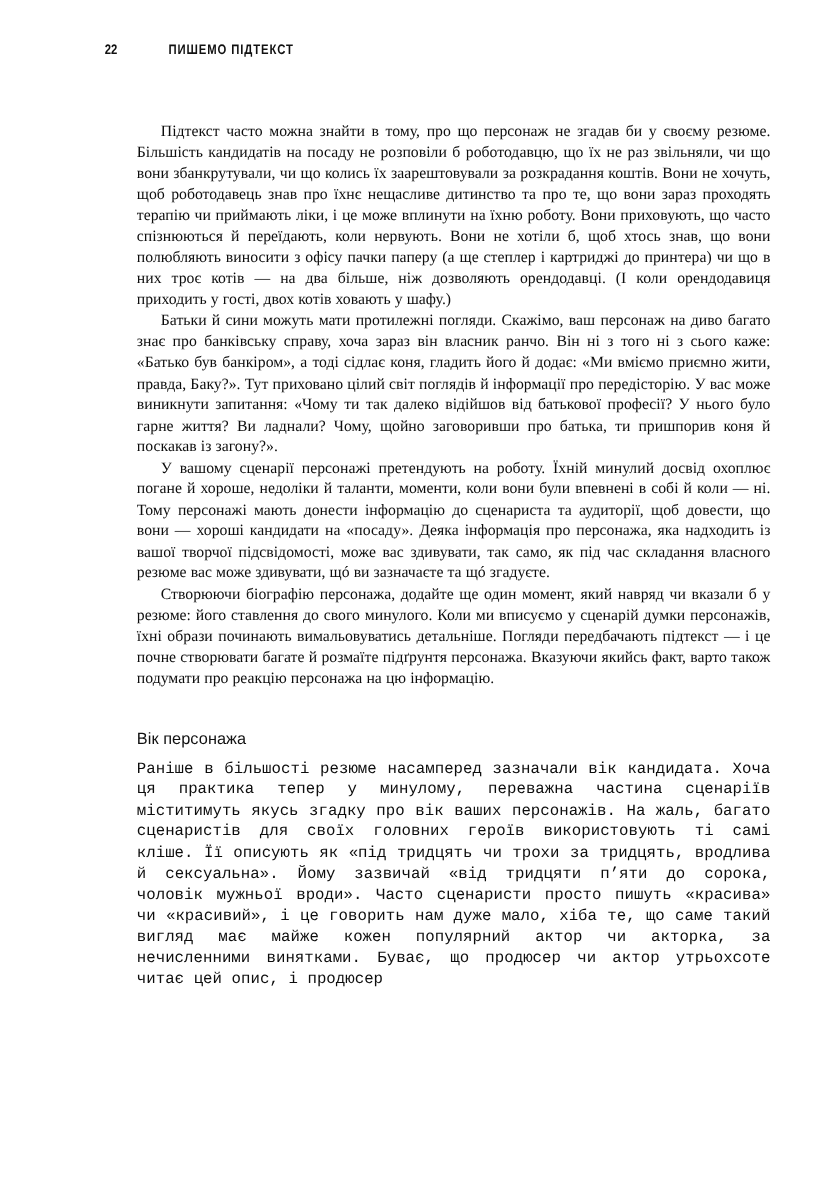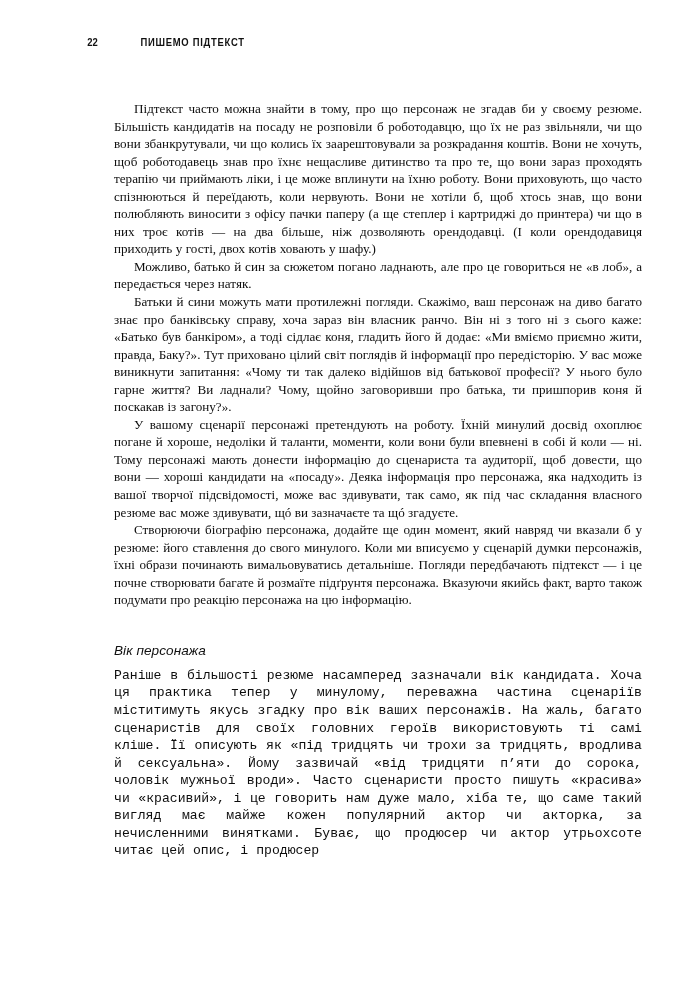--- a/index.html
+++ b/index.html
@@ -79,39 +79,37 @@
   
   h2.section-heading {
     font-family: "Liberation Sans", "DejaVu Sans", sans-serif;
     font-size: 13.6px;
     font-weight: 400;
     color: #111111;
     margin: 0;
     padding: 0;
     line-height: 18px;
     letter-spacing: 0.05px;
-    font-style: italic;
   }
   .heading-gap-before { height: 33px; }
   .heading-gap-after  { height: 7px; }
 </style>
 </head>
 <body>
 
 <div class="page">
 
   <div class="running-head">
     <span class="folio">22</span>
     <span class="head-title">ПИШЕМО ПІДТЕКСТ</span>
   </div>
 
   <div class="column">
 
     <p class="body-par">Підтекст часто можна знайти в тому, про що персонаж не згадав би у своєму резюме. Більшість кандидатів на посаду не розповіли б роботодавцю, що їх не раз звільняли, чи що вони збанкрутували, чи що колись їх заарештовували за розкрадання коштів. Вони не хочуть, щоб роботодавець знав про їхнє нещасливе дитинство та про те, що вони зараз проходять терапію чи приймають ліки, і це може вплинути на їхню роботу. Вони приховують, що часто спізнюються й переїдають, коли нервують. Вони не хотіли б, щоб хтось знав, що вони полюбляють виносити з офісу пачки паперу (а ще степлер і картриджі до принтера) чи що в них троє котів — на два більше, ніж дозволяють орендодавці. (І коли орендодавиця приходить у гості, двох котів ховають у шафу.)</p>
-    <p class="body-par">Можливо, батько й син за сюжетом погано ладнають, але про це говориться не «в лоб», а передається через натяк.</p>
     <p class="body-par">Батьки й сини можуть мати протилежні погляди. Скажімо, ваш персонаж на диво багато знає про банківську справу, хоча зараз він власник ранчо. Він ні з того ні з сього каже: «Батько був банкіром», а тоді сідлає коня, гладить його й додає: «Ми вміємо приємно жити, правда, Баку?». Тут приховано цілий світ поглядів й інформації про передісторію. У вас може виникнути запитання: «Чому ти так далеко відійшов від батькової професії? У нього було гарне життя? Ви ладнали? Чому, щойно заговоривши про батька, ти пришпорив коня й поскакав із загону?».</p>
     <p class="body-par">У вашому сценарії персонажі претендують на роботу. Їхній минулий досвід охоплює погане й хороше, недоліки й таланти, моменти, коли вони були впевнені в собі й коли — ні. Тому персонажі мають донести інформацію до сценариста та аудиторії, щоб довести, що вони — хороші кандидати на «посаду». Деяка інформація про персонажа, яка надходить із вашої творчої підсвідомості, може вас здивувати, так само, як під час складання власного резюме вас може здивувати, щó ви зазначаєте та щó згадуєте.</p>
     <p class="body-par">Створюючи біографію персонажа, додайте ще один момент, який навряд чи вказали б у резюме: його ставлення до свого минулого. Коли ми вписуємо у сценарій думки персонажів, їхні образи починають вимальовуватись детальніше. Погляди передбачають підтекст — і це почне створювати багате й розмаїте підґрунтя персонажа. Вказуючи якийсь факт, варто також подумати про реакцію персонажа на цю інформацію.</p>
 
     <div class="heading-gap-before"></div>
 
     <h2 class="section-heading">Вік персонажа</h2>
 
     <div class="heading-gap-after"></div>
 

